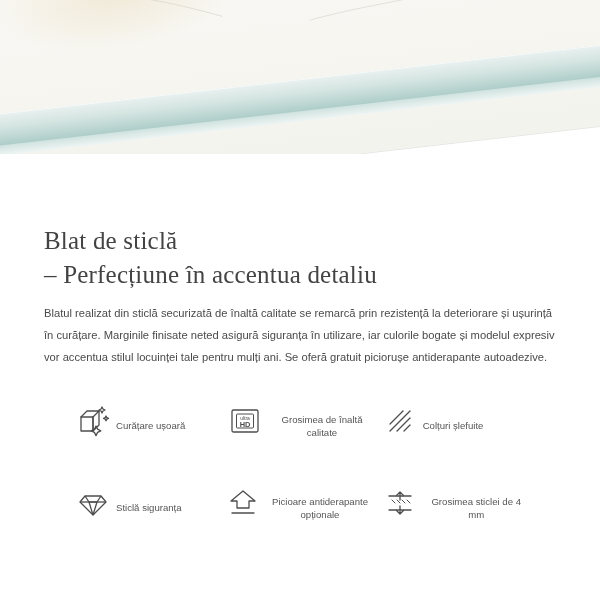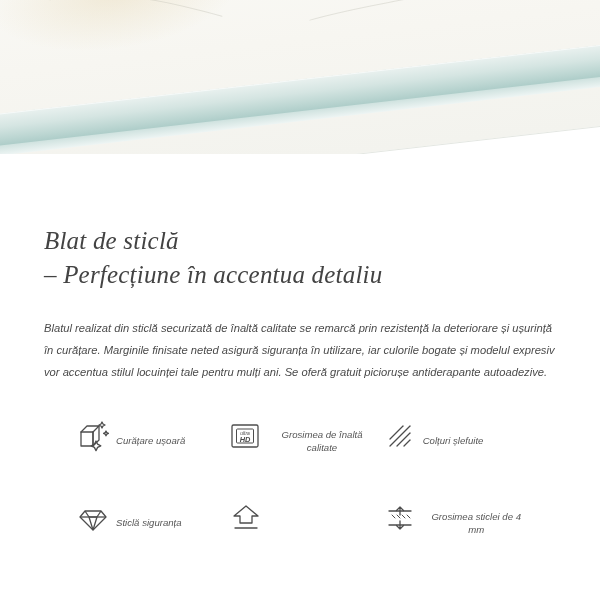--- a/index.html
+++ b/index.html
@@ -67,35 +67,34 @@
   .hero-mask-bottom {
     position: absolute;
     left: 0; right: 0; bottom: 0;
     height: 46px;
     background: #ffffff;
   }
 
   
   .content {
     padding: 6px 44px 0 44px;
-    font-style: italic;
   }
   .title {
     font-family: "Liberation Serif", serif;
     font-size: 25px;
     line-height: 1.34;
     color: #434343;
     font-weight: 400;
     margin: 18px 0 0 0;
     letter-spacing: 0.2px;
   }
   .title .line2 { display: block; }
 
   .body-text {
-    margin: 27px 0 0 0;
+    margin: 12px 0 0 0;
     font-size: 11.2px;
     line-height: 1.95;
     color: #4a4a4a;
     max-width: 520px;
   }
 
   
   .features {
     margin: 30px 0 0 0;
     padding: 0 26px;
@@ -223,20 +222,21 @@
         <div class="feature-label">Sticlă siguranța</div>
       </div>
 
       <div class="feature">
         <div class="feature-icon">
           <svg width="40" height="40" viewBox="0 0 40 40" fill="none" stroke="#4d4d4d" stroke-width="1.3" stroke-linejoin="round" stroke-linecap="round">
             <path d="M20,8 L32,18 L26,18 L26,25 L14,25 L14,18 L8,18 Z"></path>
             <path d="M9,30 L31,30"></path>
           </svg>
         </div>
+        <div class="feature-label">Picioare antiderapante opționale</div>
       </div>
 
       <div class="feature">
         <div class="feature-icon">
           <svg width="40" height="40" viewBox="0 0 40 40" fill="none" stroke="#4d4d4d" stroke-width="1.3" stroke-linecap="round" stroke-linejoin="round">
             <path d="M9,13 L31,13"></path>
             <path d="M9,27 L31,27"></path>
             <path d="M20,9 L20,17 M16.5,12.5 L20,9 L23.5,12.5"></path>
             <path d="M20,31 L20,23 M16.5,27.5 L20,31 L23.5,27.5"></path>
             <g stroke-width="1">

